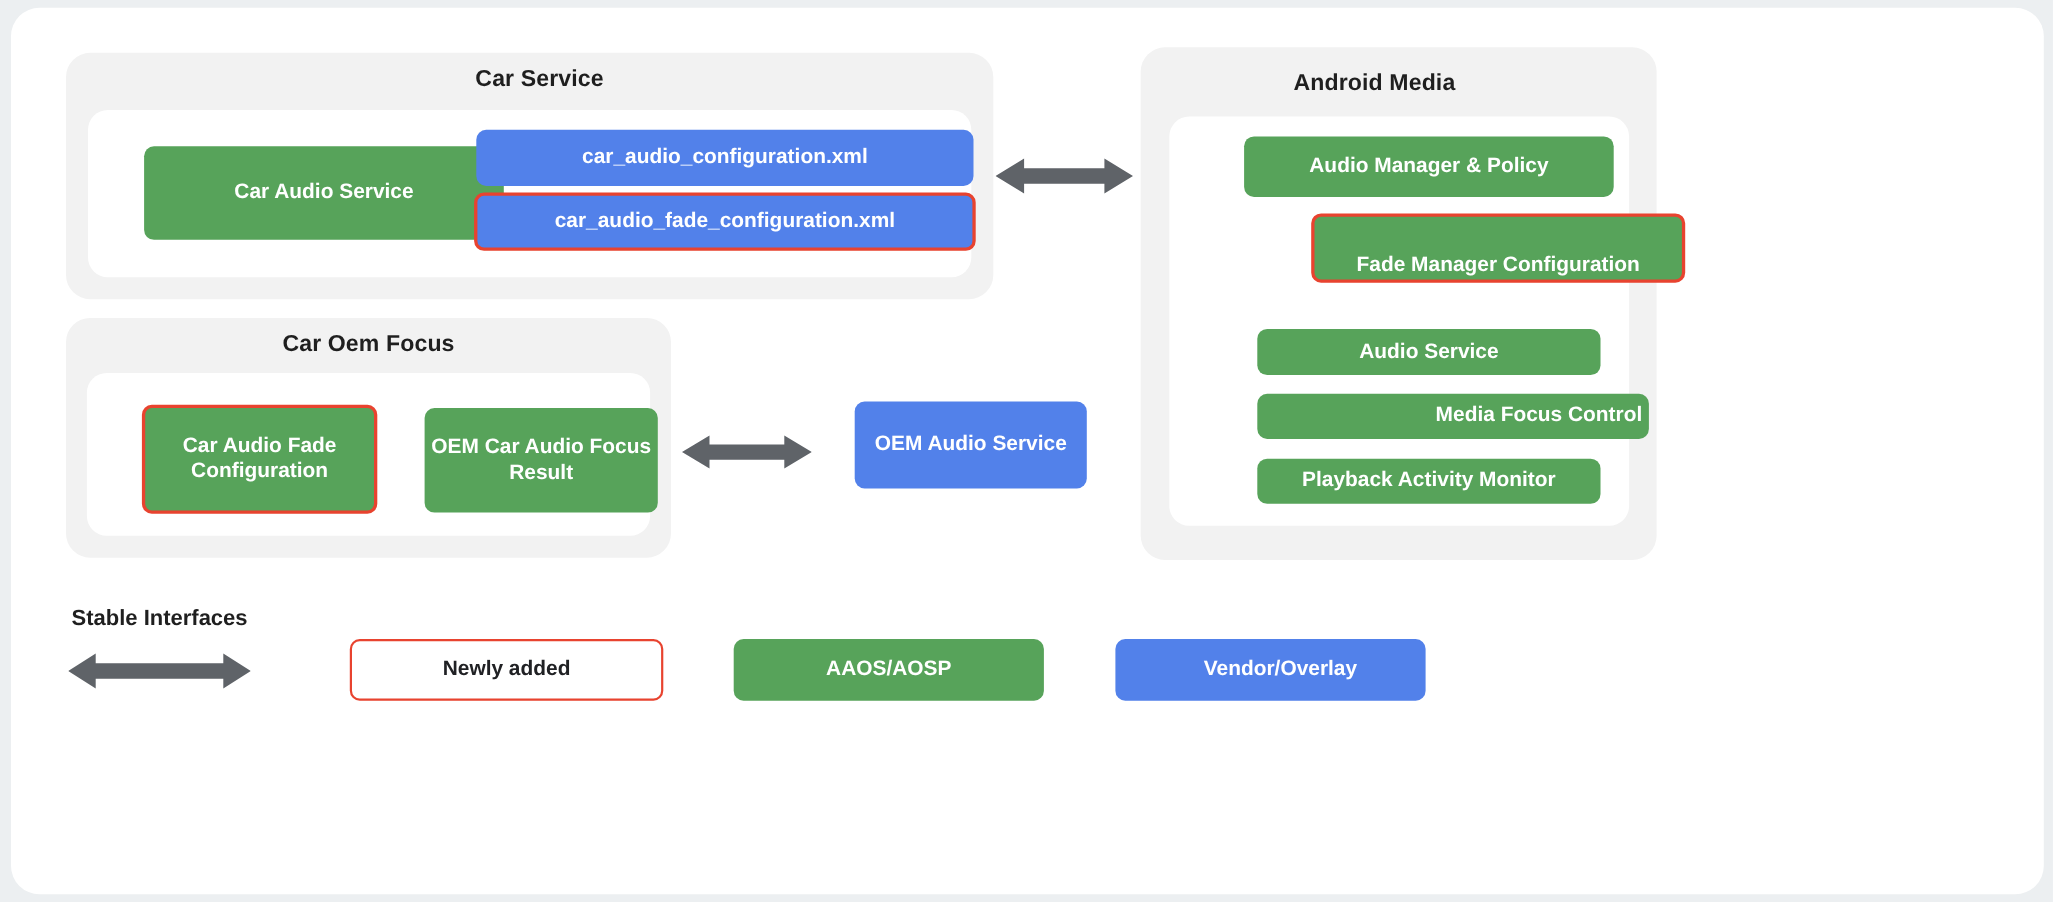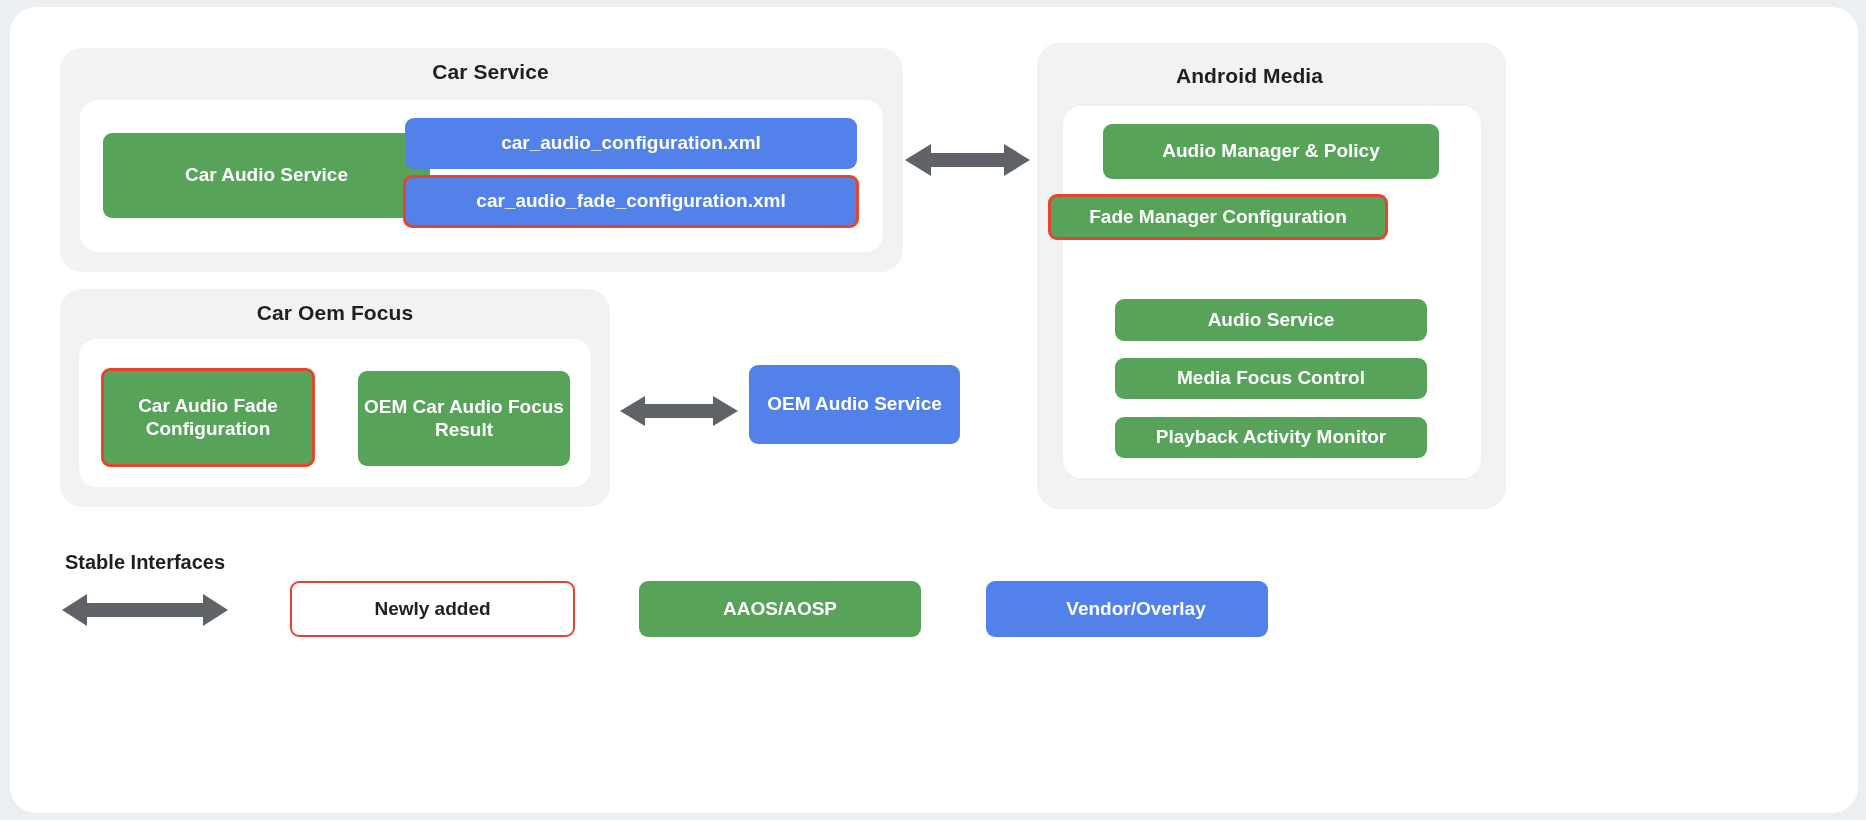--- a/index.html
+++ b/index.html
@@ -54,20 +54,21 @@
     align-items: center;
     justify-content: center;
     text-align: center;
     border-radius: 9px;
     color: #ffffff;
     font-weight: 700;
     font-size: 19px;
     line-height: 1.18;
     box-sizing: border-box;
     padding: 2px 6px;
+    margin-left: 28px;
   }
   .green { background: #57a35a; }
   .blue  { background: #5281ea; }
   .hl    { border: 3px solid #e8432f; }
   .legend-outline {
     background: #ffffff;
     border: 2px solid #e8432f;
     color: #202124;
     font-weight: 700;
   }
@@ -130,29 +131,29 @@
   </div>
 
   <div class="group" style="left:1037px; top:43px; width:469px; height:466px;"></div>
   <div class="group-title" style="left:1015px; top:64px; width:469px;">Android Media</div>
   <div class="well" style="left:1063px; top:106px; width:418px; height:372px;"></div>
 
   <div class="box green" style="left:1103px; top:124px; width:336px; height:55px;">
     <span>Audio Manager &amp; Policy</span>
   </div>
 
-  <div class="box green hl" style="left:1048px; top:194px; width:340px; height:46px;">
+  <div class="box green hl" style="left:1164px; top:194px; width:340px; height:63px;align-items:flex-end;">
     <span>Fade Manager Configuration</span>
   </div>
 
   <div class="box green" style="left:1115px; top:299px; width:312px; height:42px;">
     <span>Audio Service</span>
   </div>
 
-  <div class="box green" style="left:1115px; top:358px; width:312px; height:41px;">
+  <div class="box green" style="left:1115px; top:358px; width:356px; height:41px;justify-content:flex-end;">
     <span>Media Focus Control</span>
   </div>
 
   <div class="box green" style="left:1115px; top:417px; width:312px; height:41px;">
     <span>Playback Activity Monitor</span>
   </div>
 
   <div class="label-static" style="left:65px; top:551px;">Stable Interfaces</div>
 
   <div class="arrow" style="left:62px; top:589px; width:166px; height:42px;">

